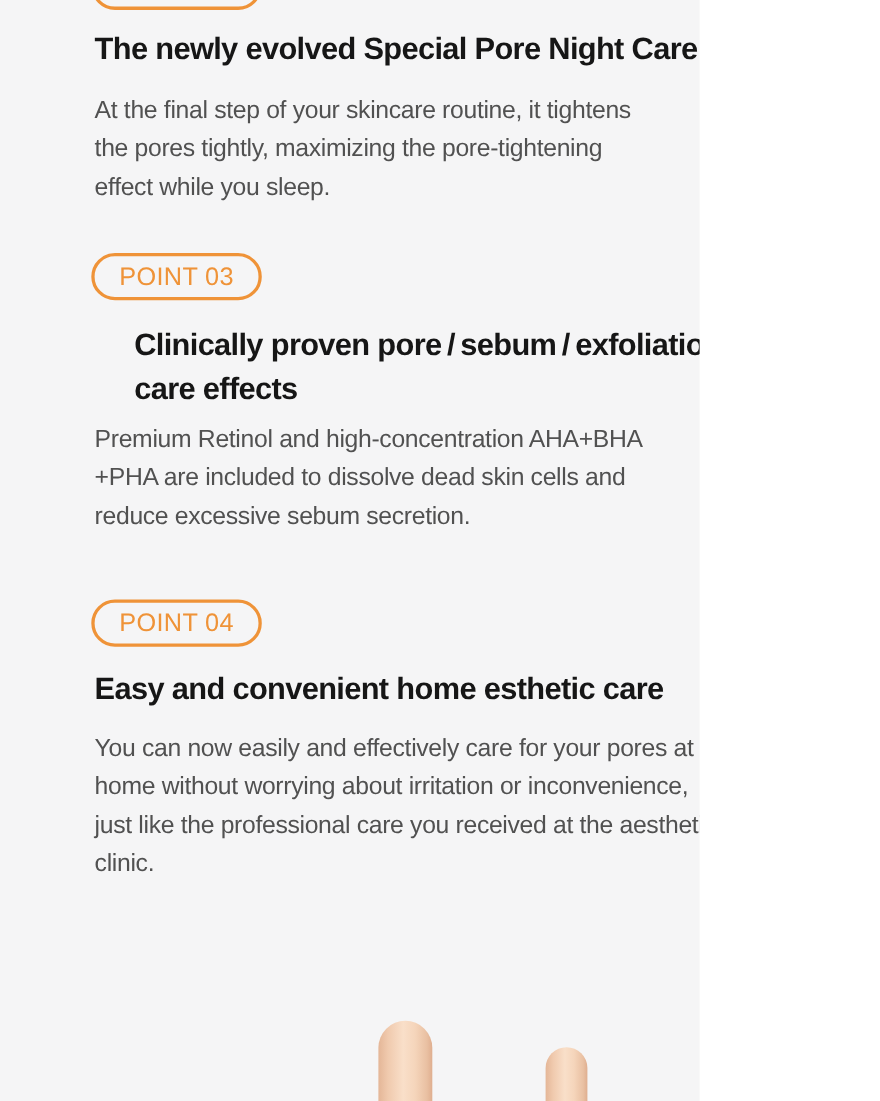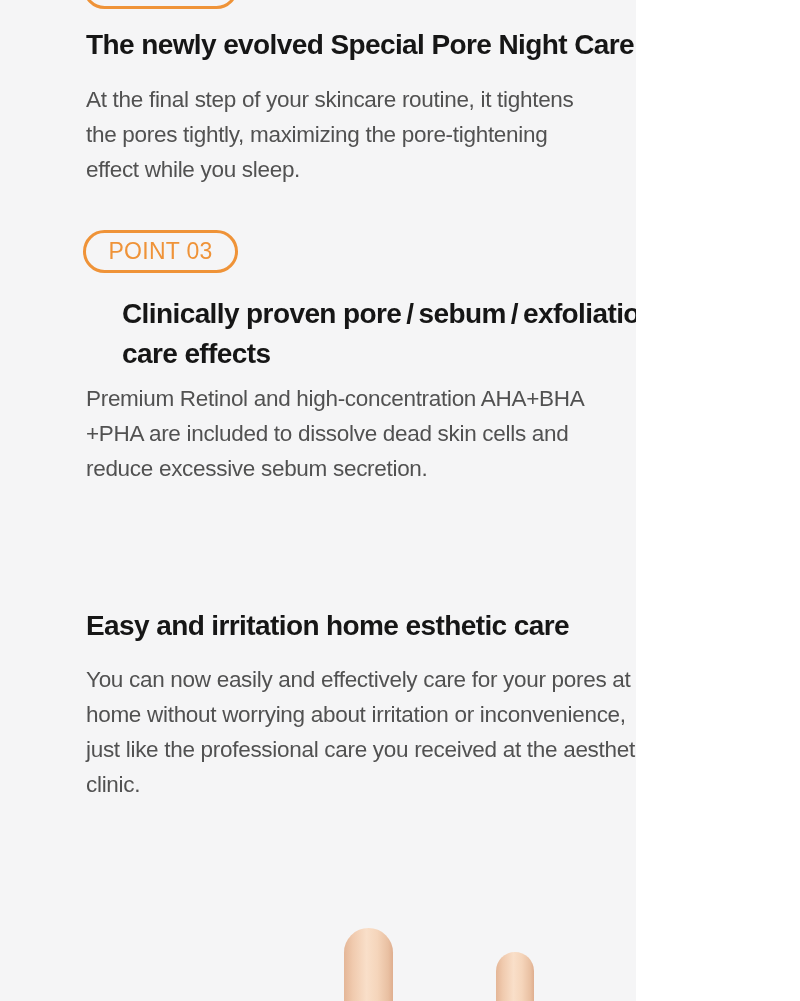--- a/index.html
+++ b/index.html
@@ -100,21 +100,22 @@
 the pores tightly, maximizing the pore-tightening
 effect while you sleep.</p>
 
   <div class="badge badge-03">POINT 03</div>
   <h2 class="heading h-2">Clinically proven pore / sebum / exfoliation
 care effects</h2>
   <p class="body-text p-2">Premium Retinol and high-concentration AHA+BHA
 +PHA are included to dissolve dead skin cells and
 reduce excessive sebum secretion.</p>
 
-  <h2 class="heading h-3">Easy and irritation home esthetic care</h2>
+  <div class="badge badge-04">POINT 04</div>
+  <h2 class="heading h-3">Easy and convenient home esthetic care</h2>
   <p class="body-text p-3">You can now easily and effectively care for your pores at
 home without worrying about irritation or inconvenience,
 just like the professional care you received at the aesthetic
 clinic.</p>
 
   <div class="finger finger-large"></div>
   <div class="finger finger-small"></div>
 
 </div>
 

